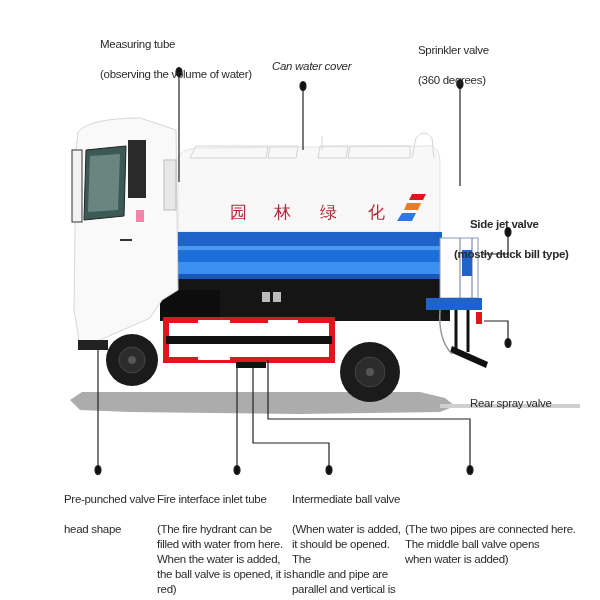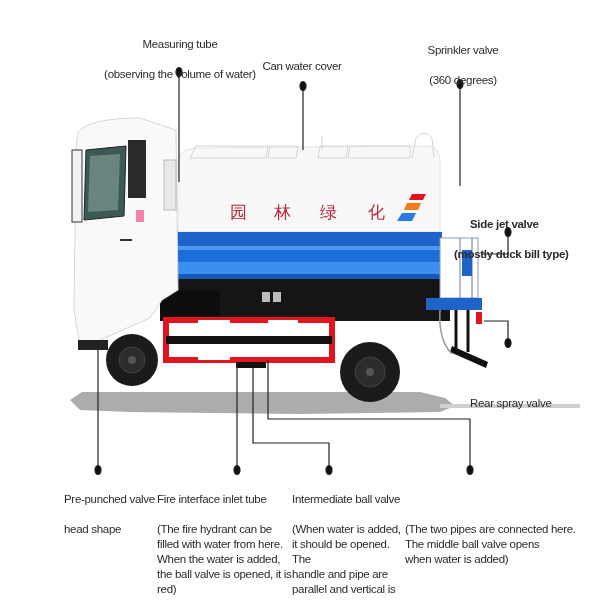--- a/index.html
+++ b/index.html
@@ -1,21 +1,21 @@
 <!DOCTYPE html>
 <html><head>
 <meta charset="utf-8">
 <style>
   html, body { margin:0; padding:0; background:#ffffff; }
   body { width:600px; height:600px; position:relative; overflow:hidden;
          font-family:"Liberation Sans", sans-serif; color:#222; }
   #diagram { position:absolute; left:0; top:0; width:600px; height:600px; }
   .label { position:absolute; font-size:11.5px; line-height:15px; color:#2a2a2a;
            letter-spacing:-0.3px; white-space:pre-line; }
-  .center { text-align:center; }
+  .center { }
   .cn { font-family:"DejaVu Serif", serif; font-size:17px; fill:#b8283a; }
 </style>
 </head>
 <body>
 
 <svg id="diagram" viewBox="0 0 600 600" xmlns="http://www.w3.org/2000/svg">
 
   <path d="M70 400 L82 392 L420 392 L445 398 L455 406 L440 412 L300 414 L130 412 L80 410 Z" fill="#9d9d9d" opacity="0.85"></path>
   <rect x="440" y="404" width="140" height="4" fill="#cfcfcf"></rect>
 
@@ -124,21 +124,21 @@
     <polyline points="268,360 268,419 470,419 470,470" fill="none"></polyline>
     <ellipse cx="470" cy="470" rx="3" ry="4.5"></ellipse>
   </g>
 </svg>
 
 <div class="label center" style="left:100px; top:22px; width:160px;">
   <span>Measuring tube</span><br>
   <span>(observing the volume of water)</span>
 </div>
 
-<div class="label center" style="left:252px; top:44px; width:100px;">
+<div class="label center" style="left:272px; top:44px; width:100px;font-style:italic;">
   <span>Can water cover</span>
 </div>
 
 <div class="label center" style="left:418px; top:28px; width:90px;">
   <span>Sprinkler valve</span><br>
   <span>(360 degrees)</span>
 </div>
 
 <div class="label" style="left:462px; top:202px; width:130px;font-weight:bold;">
   <span style="padding-left:8px;">Side jet valve</span><br>

